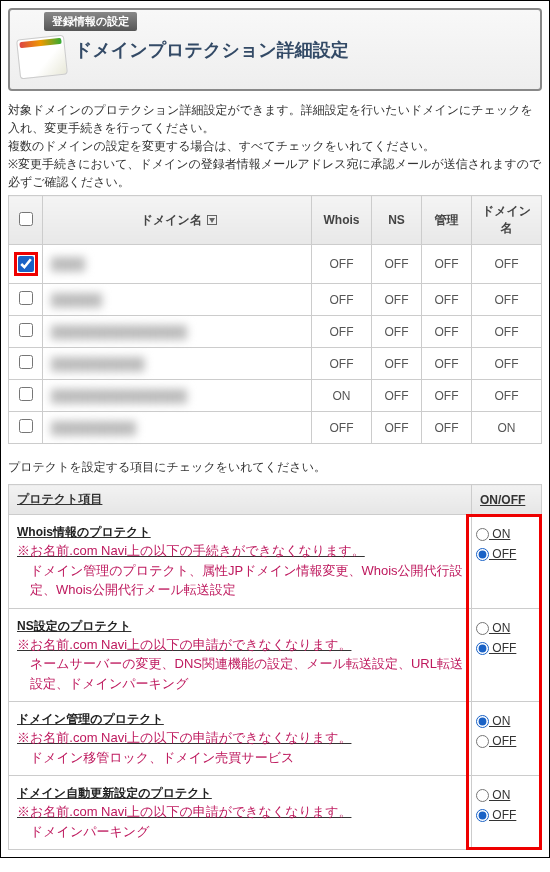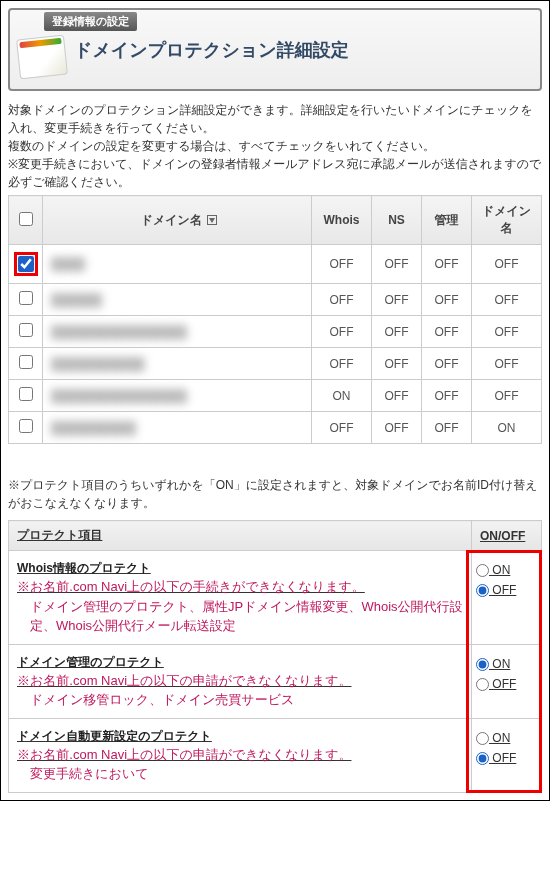--- a/index.html
+++ b/index.html
@@ -242,49 +242,55 @@
           <td class="domain-name"><span class="blur">██████████</span></td>
           <td>OFF</td>
           <td>OFF</td>
           <td>OFF</td>
           <td>ON</td>
         </tr>
       </tbody>
   </table>
 
   <p class="section-note">
-    <br>
-    <span>※プロテクト項目のうちいずれかを「ON」に設定されますと、対象ドメインでお名前ID付け替えがおこなえなくなります。</span>
+    <span>プロテクトを設定する項目にチェックをいれてください。</span><br>
   </p>
 
   <div class="protect-wrap">
     <table class="protect-table">
       <thead>
         <tr>
           <th>プロテクト項目</th>
           <th class="onoff">ON/OFF</th>
         </tr>
       </thead>
       <tbody id="protect-body" class="protect-body">
           <tr>
             <td><span class="strong">Whois情報のプロテクト</span><br><span class="gray">※お名前.com Navi上の以下の手続きができなくなります。</span><br><span class="gray" style="padding-left:1em;display:inline-block">ドメイン管理のプロテクト、属性JPドメイン情報変更、Whois公開代行設定、Whois公開代行メール転送設定</span></td>
             <td class="onoff-cell">
               <label class="radio-row"><input type="radio" name="p0" style=""> ON</label>
               <label class="radio-row"><input type="radio" name="p0" checked="" style=""> OFF</label>
             </td>
           </tr>
           <tr>
+            <td><span class="strong">NS設定のプロテクト</span><br><span class="gray">※お名前.com Navi上の以下の申請ができなくなります。</span><br><span class="gray" style="padding-left:1em;display:inline-block">ネームサーバーの変更、DNS関連機能の設定、メール転送設定、URL転送設定、ドメインパーキング</span></td>
+            <td class="onoff-cell">
+              <label class="radio-row"><input type="radio" name="p1" style=""> ON</label>
+              <label class="radio-row"><input type="radio" name="p1" checked="" style=""> OFF</label>
+            </td>
+          </tr>
+          <tr>
             <td><span class="strong">ドメイン管理のプロテクト</span><br><span class="gray">※お名前.com Navi上の以下の申請ができなくなります。</span><br><span class="gray" style="padding-left:1em;display:inline-block">ドメイン移管ロック、ドメイン売買サービス</span></td>
             <td class="onoff-cell">
               <label class="radio-row"><input type="radio" name="p2" checked="" style=""> ON</label>
               <label class="radio-row"><input type="radio" name="p2" style=""> OFF</label>
             </td>
           </tr>
           <tr>
-            <td><span class="strong">ドメイン自動更新設定のプロテクト</span><br><span class="gray">※お名前.com Navi上の以下の申請ができなくなります。</span><br><span class="gray" style="padding-left:1em;display:inline-block">変更手続きにおいて</span></td>
+            <td><span class="strong">ドメイン自動更新設定のプロテクト</span><br><span class="gray">※お名前.com Navi上の以下の申請ができなくなります。</span><br><span class="gray" style="padding-left:1em;display:inline-block">ドメインパーキング</span></td>
             <td class="onoff-cell">
               <label class="radio-row"><input type="radio" name="p3" style=""> ON</label>
               <label class="radio-row"><input type="radio" name="p3" checked="" style=""> OFF</label>
             </td>
           </tr>
         </tbody>
     </table>
     <div class="protect-onoff-highlight" id="onoff-hl" style="top: 30px; bottom: 0px;"></div>
   </div>
 

